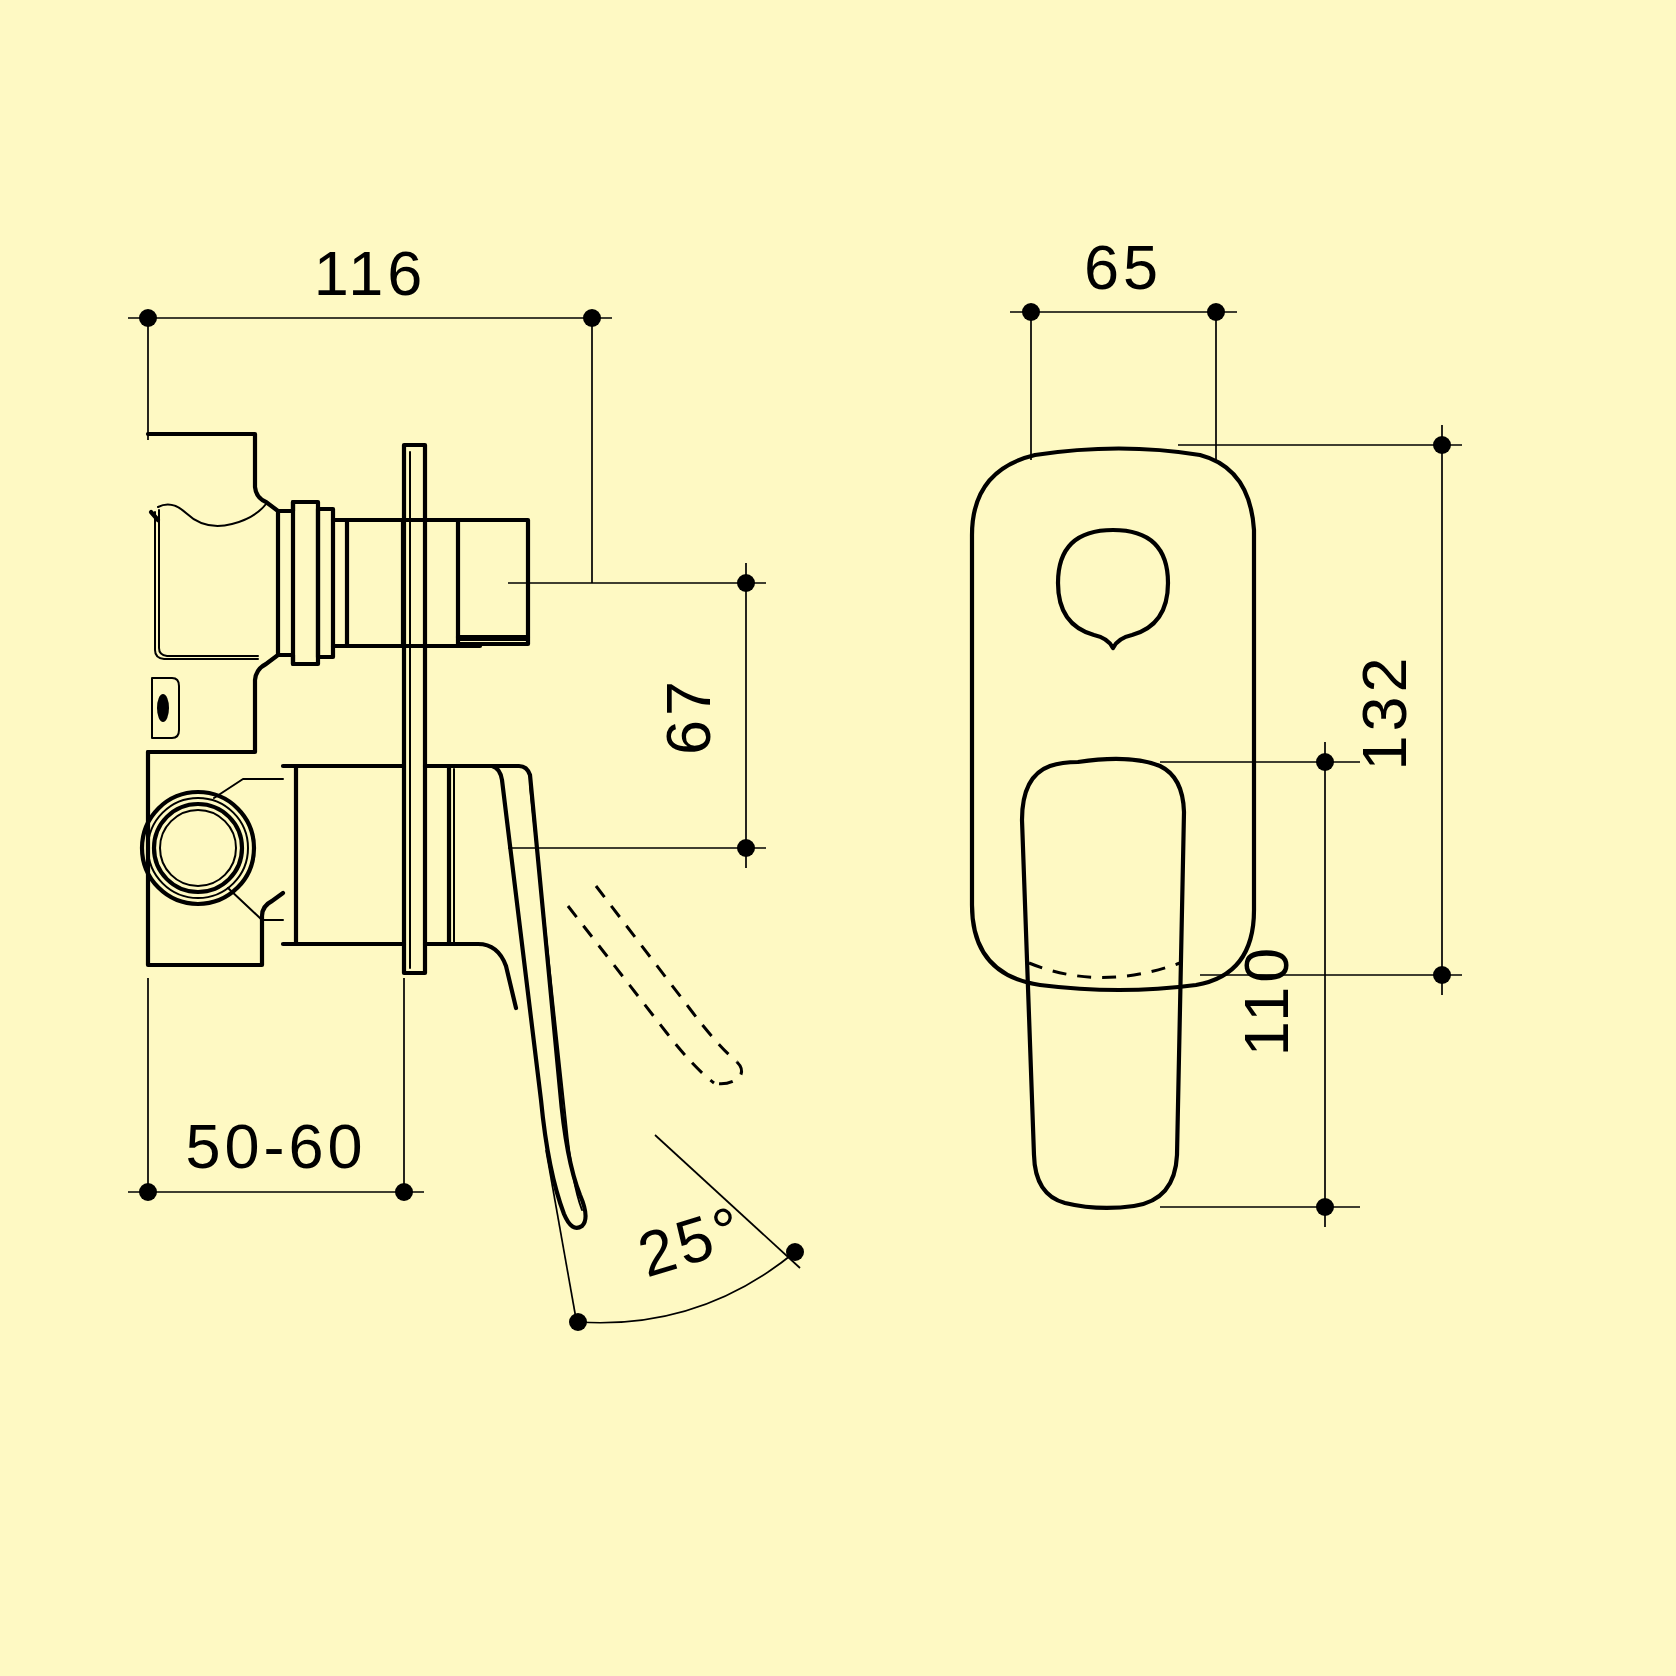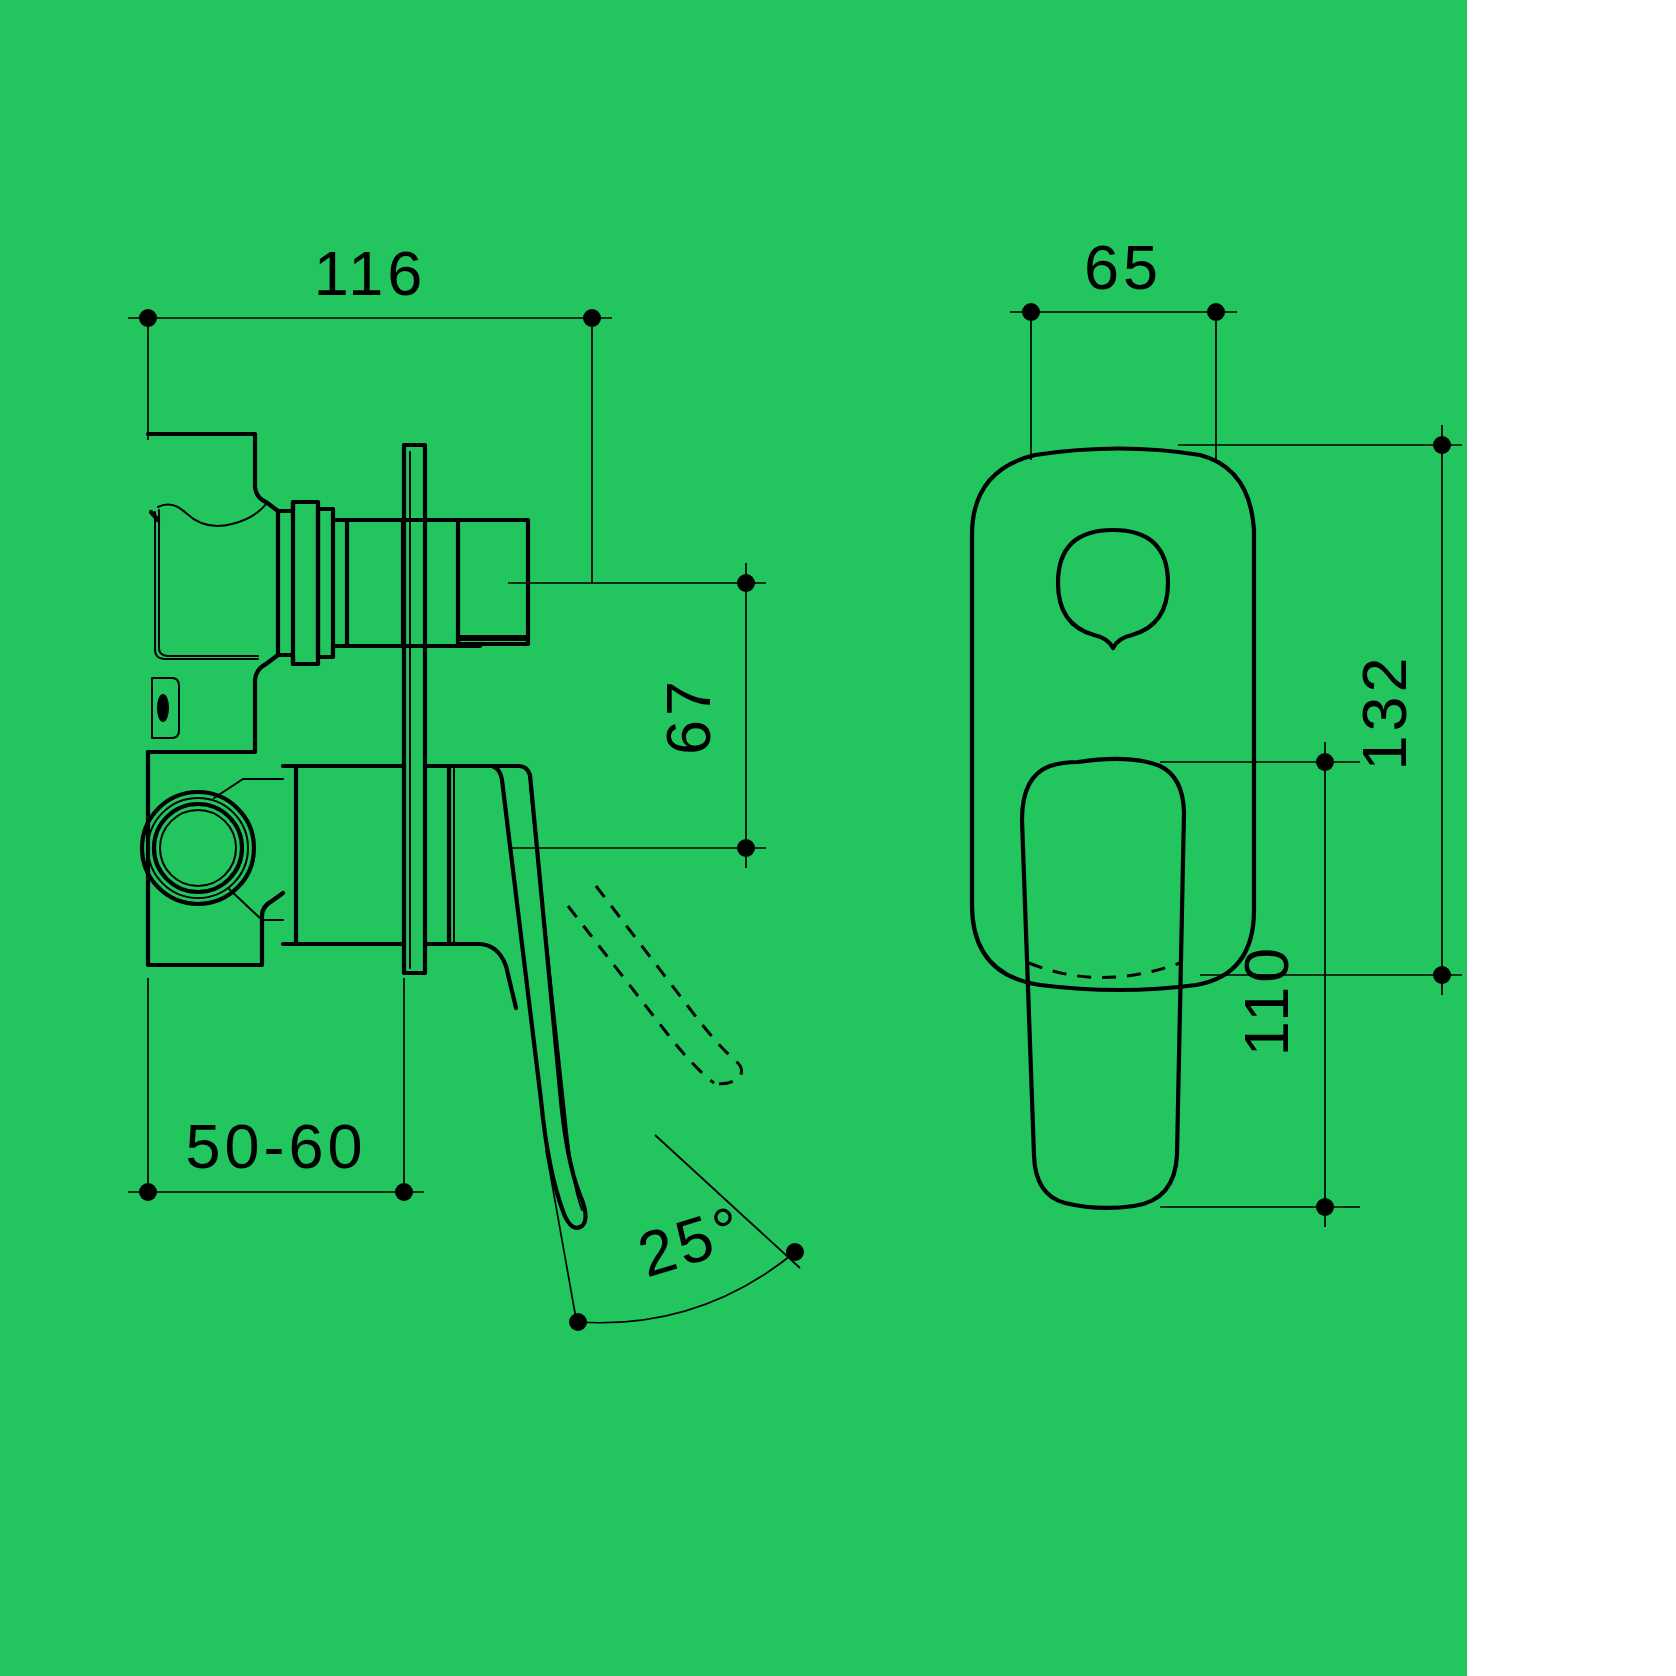--- a/index.html
+++ b/index.html
@@ -9,23 +9,23 @@
     background: #ffffff;
   }
   body {
     width: 1676px;
     height: 1676px;
     font-family: "Liberation Sans", sans-serif;
     overflow: hidden;
   }
   #drawing-root {
     position: relative;
-    width: 1467px;
+    width: 1676px;
     height: 1676px;
-    background: #22c55e;
+    background: #fef9c3;
   }
   svg#tech-svg {
     display: block;
     width: 1676px;
     height: 1676px;
   }
   .part-line {
     fill: none;
     stroke: #000000;
     stroke-width: 4.2;

